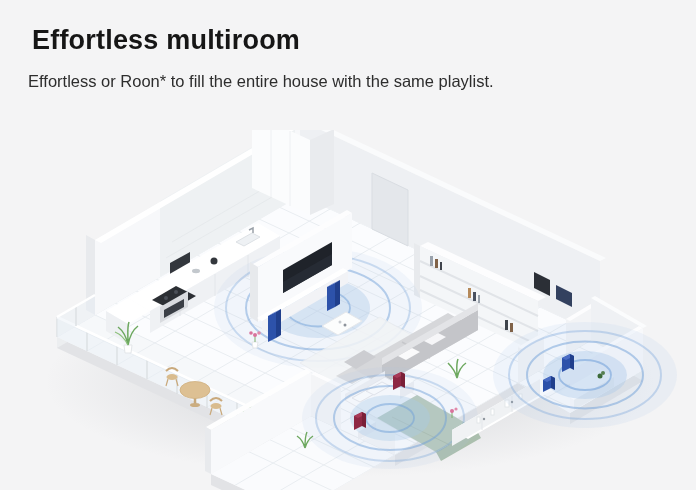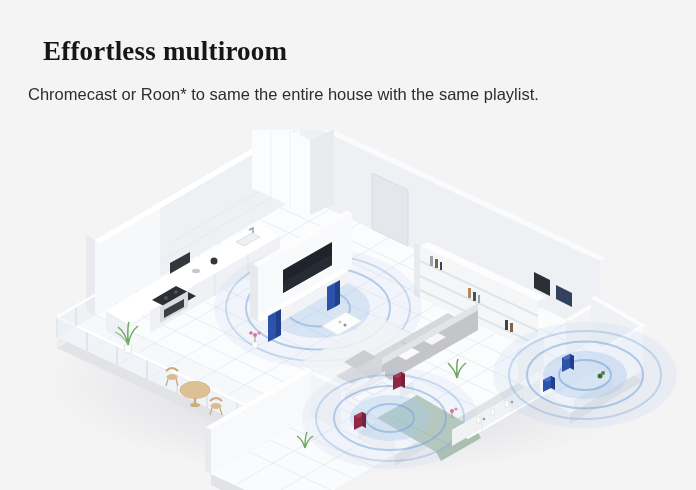--- a/index.html
+++ b/index.html
@@ -3,35 +3,35 @@
 <meta charset="utf-8">
 <style>
   html,body{margin:0;padding:0;}
   body{
     width:696px;height:490px;overflow:hidden;position:relative;
     background:#f4f4f5;
     font-family:"Liberation Sans", sans-serif;
   }
   .copy{position:absolute;left:28px;top:20px;width:640px;}
   h1.title{
-    margin:15px;font-size:27px;line-height:1.2;font-weight:700;
-    color:#161616;letter-spacing:.2px;font-family:Liberation Serif, serif;
+    margin:4px;font-size:27px;line-height:1.2;font-weight:700;
+    color:#161616;letter-spacing:.2px;
   }
   .desc{margin-top:13px;font-size:16.5px;line-height:25px;color:#2d2d2d;}
   .desc .line{display:block;}
   .scene{position:absolute;left:0;top:130px;width:696px;height:360px;}
   svg{display:block;}
 </style>
 </head>
 <body>
 
 <div class="copy">
   <h1 class="title">Effortless multiroom</h1>
   <p class="desc">
-    <span class="line">Chromecast or Roon* to same the entire house with the same playlist.</span>
+    <span class="line">Effortless or Roon* to fill the entire house with the same playlist.</span>
   </p>
 </div>
 
 <div class="scene">
 <svg width="696" height="360" viewBox="0 0 696 360">
   <defs>
     <radialGradient id="gshad" cx="50%" cy="50%" r="50%">
       <stop offset="0%" stop-color="rgba(125,130,140,0.30)"></stop>
       <stop offset="65%" stop-color="rgba(125,130,140,0.10)"></stop>
       <stop offset="100%" stop-color="rgba(125,130,140,0)"></stop>

